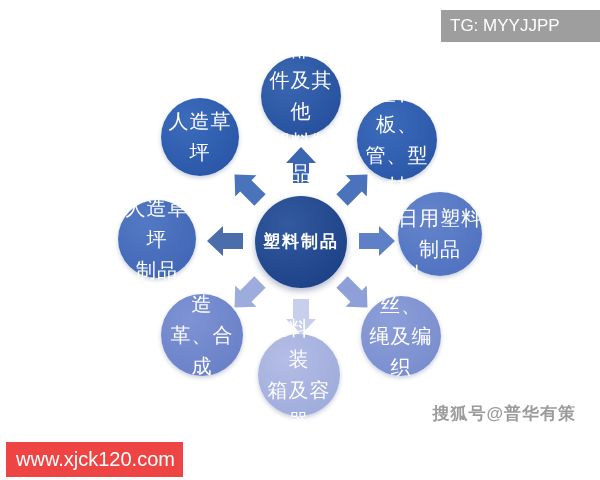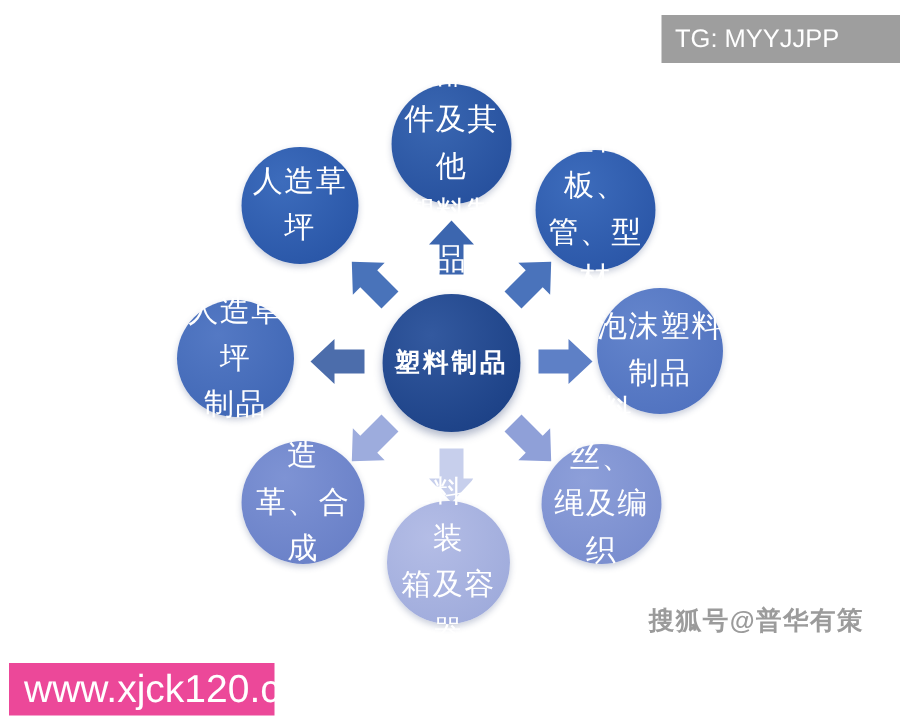--- a/index.html
+++ b/index.html
@@ -49,22 +49,22 @@
     background: #a2a2a2;
     display: flex; align-items: center;
   }
   .tg-badge {
     right: 0; top: 10px; width: 150px; height: 32px;
     font-size: 17px; padding-left: 9px;
     background: #9e9e9e;
   }
   .url-badge {
     left: 6px; bottom: 3px; width: 167px; height: 35px;
-    font-size: 26px; padding-left: 10px;
-    background: #ec4899;
+    font-size: 20px; padding-left: 10px;
+    background: #ef4444;
   }
   .watermark {
     position: absolute;
     right: 24px; top: 402px;
     font-size: 17px;
     font-weight: bold;
     letter-spacing: 1px;
     color: #8a8a8a;
     text-shadow: 1px 1px 0 rgba(255,255,255,0.7);
     opacity: 0.85;
@@ -107,21 +107,21 @@
 件及其他
 塑料制品</span>
   </div>
 
   <div class="node node-top-right" style="background: radial-gradient(circle at 35% 30%, rgb(61, 108, 188), rgb(43, 87, 168) 78%);">
     <span class="lbl">塑料板、
 管、型材</span>
   </div>
 
   <div class="node node-right" style="background: radial-gradient(circle at 35% 30%, rgb(100, 133, 204), rgb(81, 115, 192) 78%);">
-    <span class="lbl">泡沫塑料
+    <span class="lbl">日用塑料
 制品</span>
   </div>
 
   <div class="node node-bottom" style="background: radial-gradient(circle at 35% 30%, rgb(180, 189, 230), rgb(160, 172, 220) 78%);">
     <span class="lbl">塑料包装
 箱及容器</span>
   </div>
 
   <div class="node node-bot-right" style="background: radial-gradient(circle at 35% 30%, rgb(141, 159, 217), rgb(122, 142, 207) 78%);">
     <span class="lbl">塑料丝、

